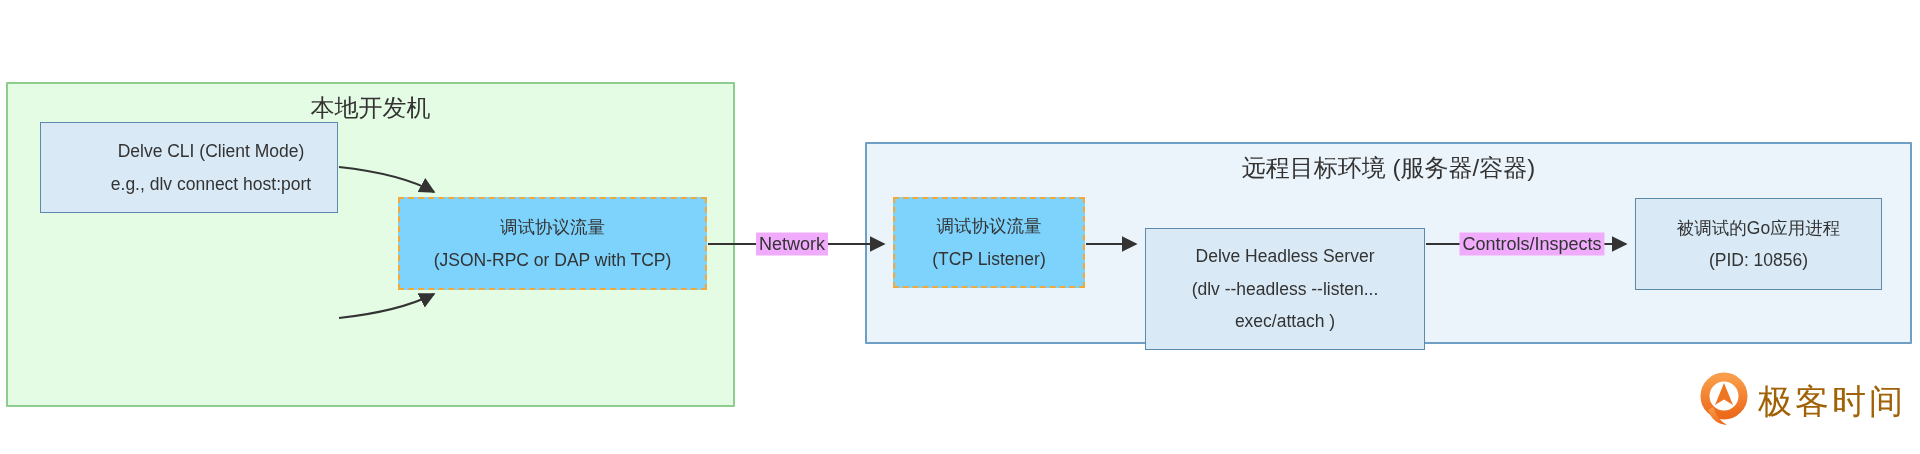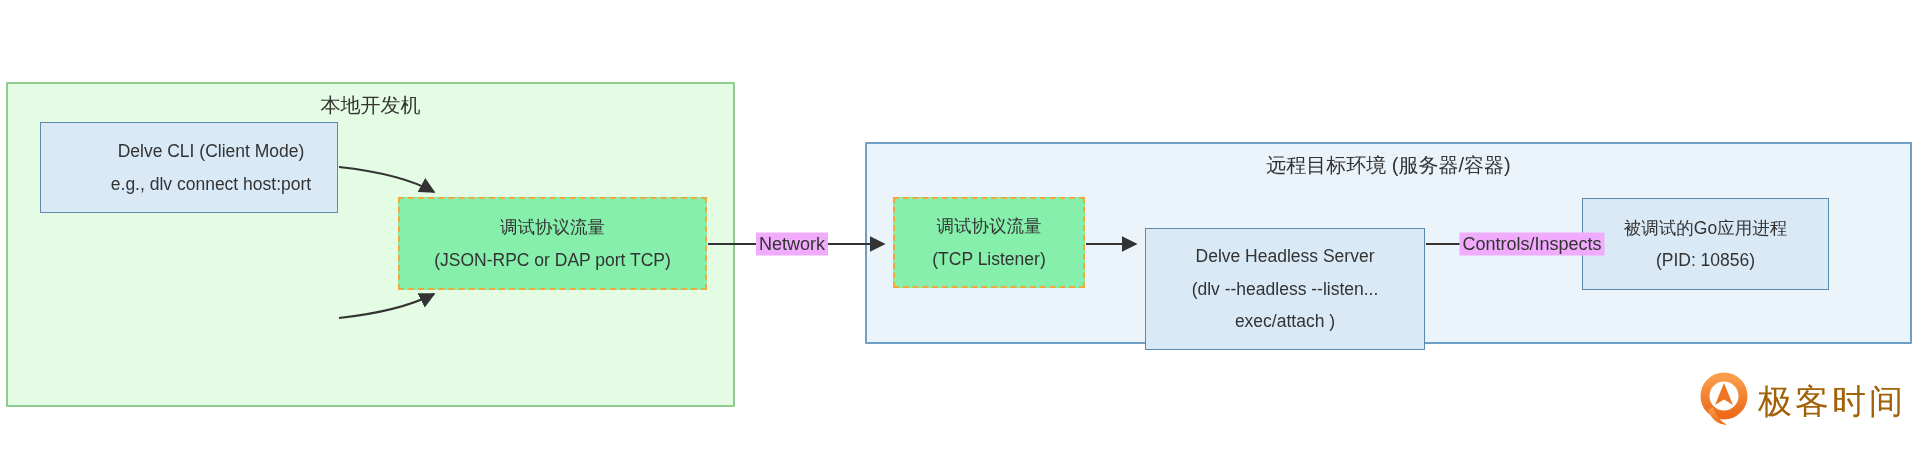--- a/index.html
+++ b/index.html
@@ -26,48 +26,48 @@
   }
   .container-blue {
     left: 865px; top: 142px; width: 1047px; height: 202px;
     background: #ecf4fb;
     border: 2px solid #6f9fc4;
   }
   .container-title {
     position: absolute;
     top: 8px; left: 0; right: 0;
     text-align: center;
-    font-size: 20px;
+    font-size: 24px;
     color: #333333;
   }
   .node {
     position: absolute;
     display: flex;
     flex-direction: column;
     justify-content: center;
     align-items: center;
     text-align: center;
     font-size: 17.5px;
     line-height: 1.85;
     color: #333333;
   }
   .node-blue {
     background: #d9eaf6;
     border: 1.5px solid #5d89aa;
   }
   .node-yellow {
-    background: #86efac;
+    background: #7dd3fc;
     border: 2px dashed #f2a93b;
   }
   #node-delve-cli   { left: 40px;  top: 122px; width: 298px; height: 91px; padding-left: 44px; }
   #node-ide         { left: 40px;  top: 273px; width: 298px; height: 90px; }
   #node-traffic-local  { left: 398px; top: 197px; width: 309px; height: 93px; }
   #node-traffic-remote { left: 893px; top: 197px; width: 192px; height: 91px; }
   #node-headless    { left: 1145px; top: 183px; width: 280px; height: 122px; margin-top: 45px; }
-  #node-go-process  { left: 1582px; top: 198px; width: 247px; height: 92px; justify-content: center; }
+  #node-go-process  { left: 1635px; top: 198px; width: 247px; height: 92px; justify-content: center; }
   .edges-svg {
     position: absolute;
     left: 0; top: 0;
     width: 1920px; height: 454px;
     pointer-events: none;
   }
   .edge-label {
     position: absolute;
     transform: translate(-50%, -50%);
     background: #f0abfc;
@@ -120,21 +120,21 @@
   </svg>
 
   <div class="node node-blue" id="node-delve-cli">
     <div>Delve CLI (Client Mode)</div>
     <div>e.g., dlv connect host:port</div>
   </div>
 
 
   <div class="node node-yellow" id="node-traffic-local">
     <div>调试协议流量</div>
-    <div>(JSON-RPC or DAP port TCP)</div>
+    <div>(JSON-RPC or DAP with TCP)</div>
   </div>
 
   <div class="node node-yellow" id="node-traffic-remote">
     <div>调试协议流量</div>
     <div>(TCP Listener)</div>
   </div>
 
   <div class="node node-blue" id="node-headless">
     <div>Delve Headless Server</div>
     <div>(dlv --headless --listen...</div>

